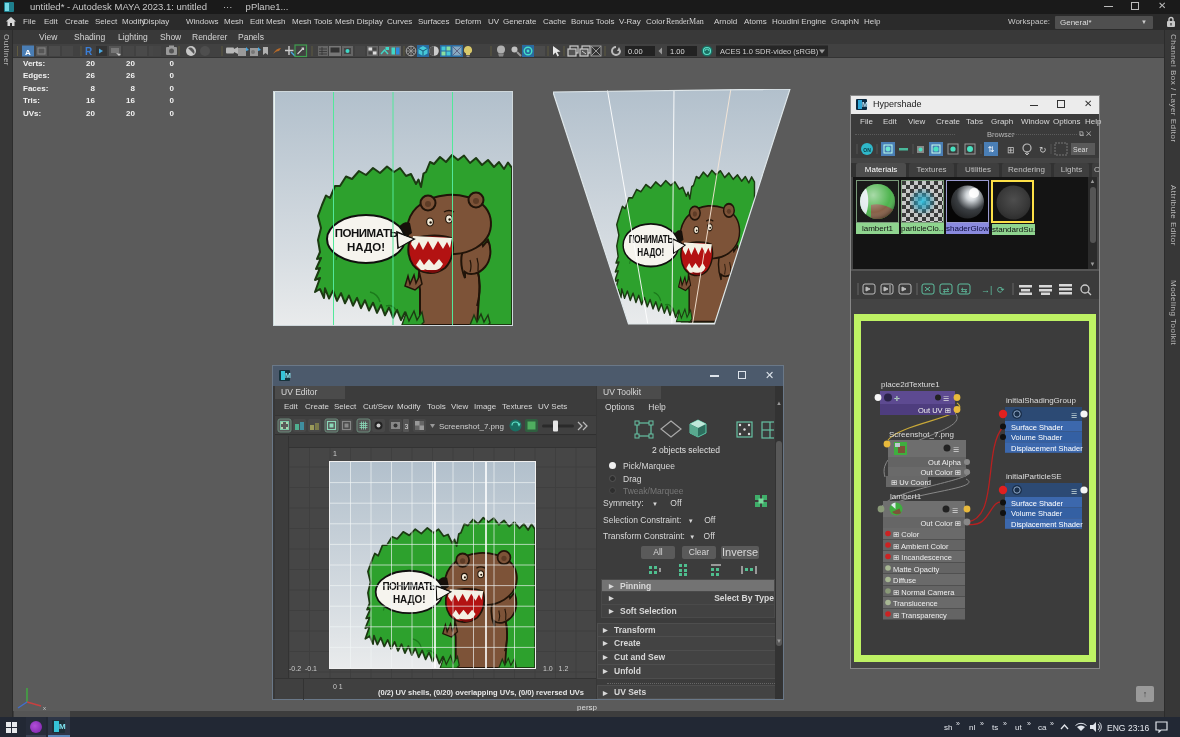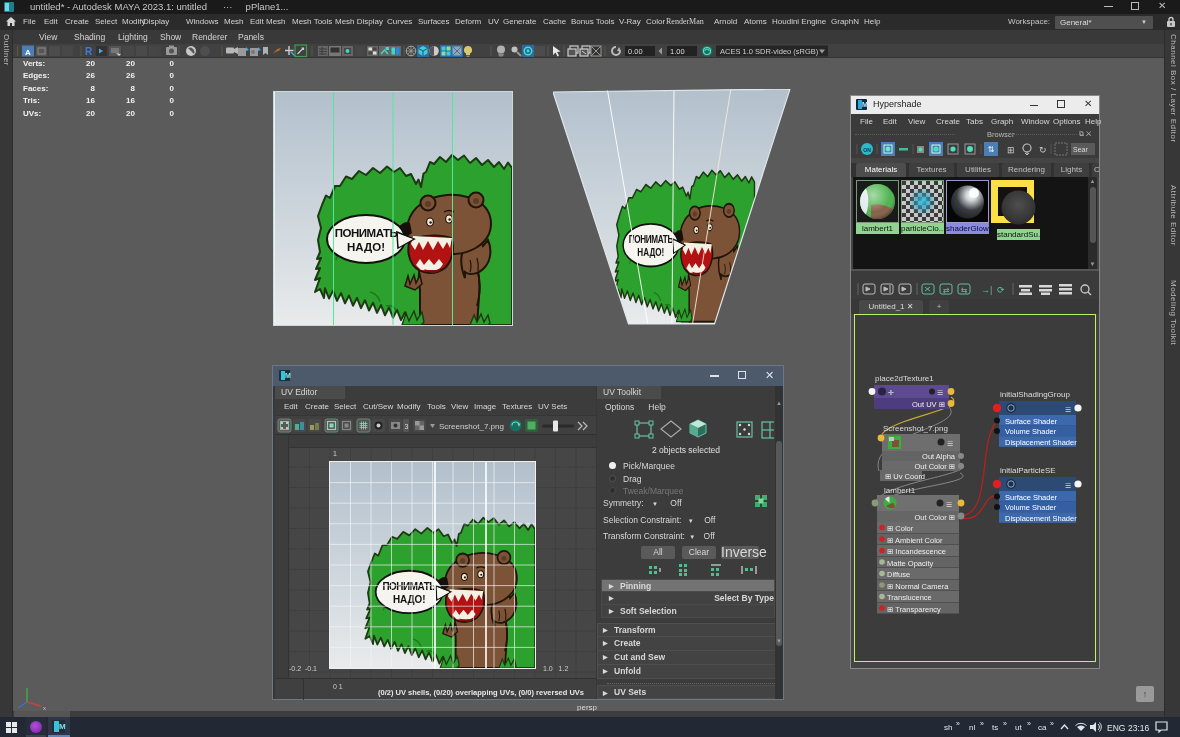--- a/index.html
+++ b/index.html
@@ -519,21 +519,21 @@
             <rect x="0" y="7" width="5" height="5" fill="#3fae6a"></rect>
             <rect x="7" y="7" width="5" height="5" fill="#3fae6a"></rect>
             <rect x="3.5" y="3.5" width="5" height="5" fill="#77d89a"></rect>
           </svg>
       </div>
       <div class="abs" style="left:6px;top:129px;font-size:8.5px;">Selection Constraint: <span style="margin-left:4px;font-size:6px;">▼</span> <span style="margin-left:8px;">Off</span></div>
       <div class="abs" style="left:6px;top:145px;font-size:8.5px;">Transform Constraint: <span style="margin-left:2px;font-size:6px;">▼</span> <span style="margin-left:6px;">Off</span></div>
 
       <div class="abs" style="left:44px;top:160px;width:34px;height:13px;background:#5a5a5a;border-radius:2px;text-align:center;font-size:8.5px;line-height:13px;">All</div>
       <div class="abs" style="left:85px;top:160px;width:34px;height:13px;background:#5a5a5a;border-radius:2px;text-align:center;font-size:8.5px;line-height:13px;">Clear</div>
-      <div class="abs" style="left:124px;top:160px;width:38px;height:13px;background:#5a5a5a;border-radius:2px;text-align:center;font-size:14px;line-height:13px;">Inverse</div>
+      <div class="abs" style="left:124px;top:160px;width:38px;height:13px;background:#5a5a5a;border-radius:2px;text-align:center;font-size:11px;line-height:13px;">Inverse</div>
 
       <svg class="abs" style="left:52px;top:178px;" width="120" height="12" viewBox="0 0 120 12">
         <g fill="#4fbf8f">
           <rect x="0" y="2" width="3" height="3"></rect>
             <rect x="5" y="2" width="3" height="3"></rect>
             <rect x="0" y="7" width="3" height="3"></rect>
             <rect x="5" y="7" width="3" height="3"></rect>
             <rect x="10" y="4" width="2" height="4" fill="#999"></rect>
           <rect x="30" y="0" width="3" height="3"></rect>
             <rect x="35" y="0" width="3" height="3"></rect>
@@ -703,21 +703,21 @@
                 <stop offset="0.5" stop-color="#3a3e42"></stop>
                 <stop offset="1" stop-color="#111"></stop>
               </radialGradient>
             </defs>
           <circle cx="20.5" cy="21" r="16.5" fill="url(#glw)"></circle>
           <circle cx="27" cy="12" r="5" fill="#fff" opacity="0.9"></circle>
         </svg>
         <div class="abs" style="left:-1px;top:42px;width:43px;height:11px;background:#8a8ade;color:#0a0a3a;font-size:8px;text-align:center;line-height:11px;">shaderGlow1</div>
       </div>
 
-      <div class="abs" style="left:138px;top:3px;width:43px;height:43px;background:#121212;border:7px solid #fde047;">
+      <div class="abs" style="left:138px;top:3px;width:43px;height:43px;background:#121212;border:2px solid #fde047;">
         <svg width="41" height="41" viewBox="0 0 41 41">
           <defs>
               <radialGradient id="ssg" cx="0.5" cy="0.42" r="0.7">
                 <stop offset="0" stop-color="#4e4e4e"></stop>
                 <stop offset="0.6" stop-color="#383838"></stop>
                 <stop offset="1" stop-color="#242424"></stop>
               </radialGradient>
             </defs>
           <circle cx="20.5" cy="20.5" r="17" fill="url(#ssg)"></circle>
         </svg>
@@ -764,26 +764,22 @@
             <rect x="184" y="11.5" width="9" height="2.5"></rect>
           <rect x="202" y="3" width="13" height="2.5"></rect>
             <rect x="202" y="7" width="13" height="2.5"></rect>
             <rect x="202" y="11" width="13" height="2.5"></rect>
         </g>
         <circle cx="228" cy="8" r="4" fill="none" stroke="#ccc" stroke-width="1.3"></circle>
           <line x1="231" y1="11" x2="234" y2="14" stroke="#ccc" stroke-width="1.3"></line>
       </svg>
     </div>
 
-    <div class="abs" style="left:0;top:203px;width:248px;height:15px;background:#383838;">
-      <div class="abs" style="left:8px;top:1px;width:64px;height:14px;background:#484848;border-radius:2px 2px 0 0;font-size:8px;color:#ddd;text-align:center;line-height:14px;">Untitled_1 ✕</div>
-      <div class="abs" style="left:78px;top:1px;width:20px;height:14px;background:#404040;border-radius:2px 2px 0 0;font-size:8px;color:#bbb;text-align:center;line-height:14px;">+</div>
-    </div>
-
-    <div class="abs" style="left:3px;top:218px;width:242px;height:348px;background:#3c3c3c;border:1px solid #bef264;">
+
+    <div class="abs" style="left:3px;top:218px;width:242px;height:348px;background:#3c3c3c;border:7px solid #bef264;">
       <svg width="240" height="346" viewBox="0 0 240 346">
 
         <path d="M96,82 C114,95 40,102 27,119" fill="none" stroke="#c8a838" stroke-width="1.2"></path>
         <path d="M92,90 C118,112 12,118 24,156" fill="none" stroke="#888" stroke-width="1"></path>
         <path d="M105,148 C128,158 36,166 21,185" fill="none" stroke="#888" stroke-width="1"></path>
         <path d="M105,158 C125,168 40,172 24,188" fill="none" stroke="#888" stroke-width="1"></path>
         <path d="M106,201 C138,198 122,128 142,106" fill="none" stroke="#b82020" stroke-width="1.3"></path>
         <path d="M106,203 C130,208 128,178 142,181" fill="none" stroke="#b82020" stroke-width="1.3"></path>
 
         <text x="20" y="66" font-size="8" fill="#ddd">place2dTexture1</text>

